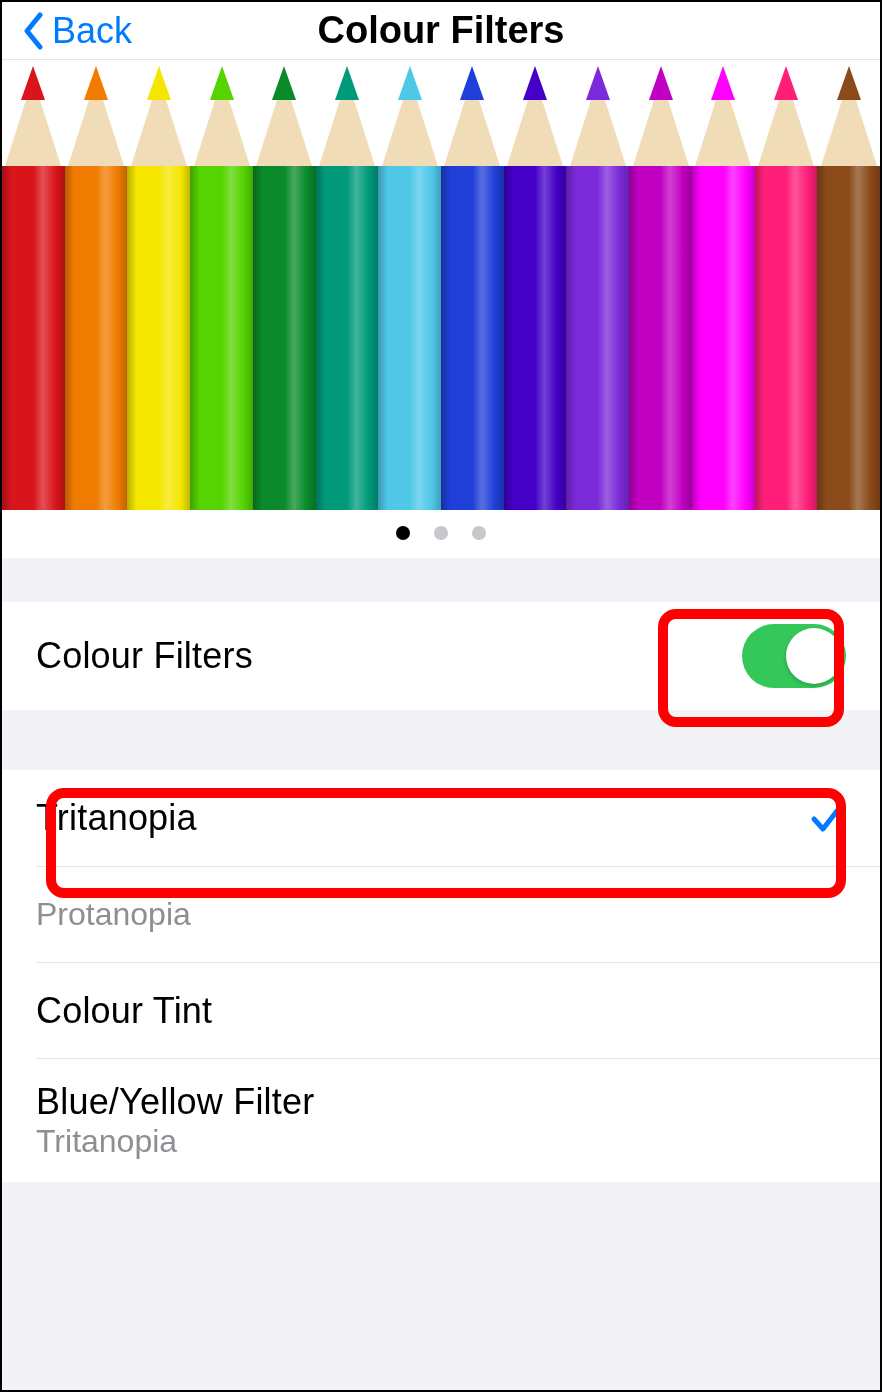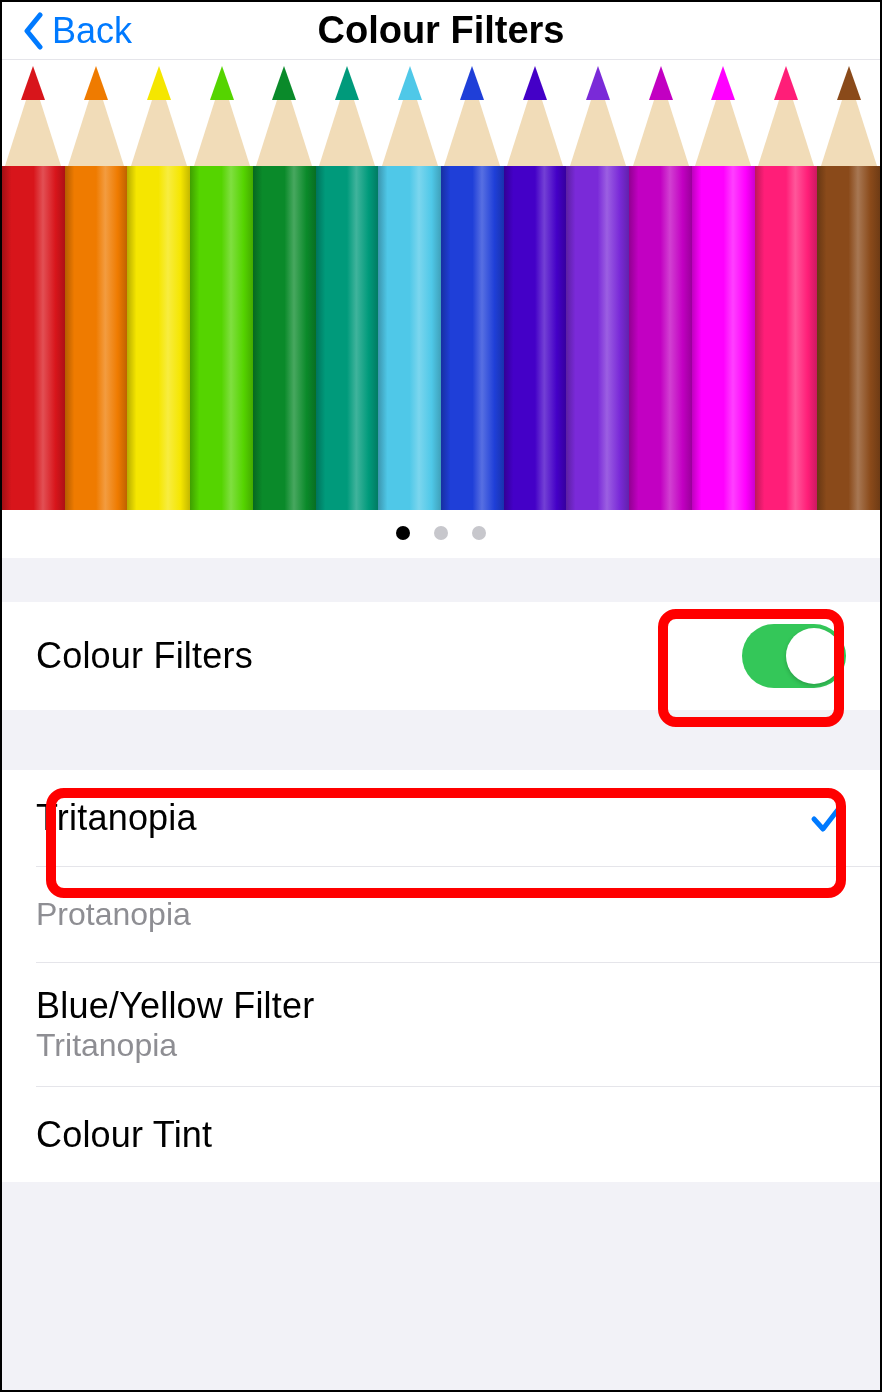--- a/index.html
+++ b/index.html
@@ -280,25 +280,25 @@
         <polyline points="6,20 15,30 32,8"></polyline>
       </svg>
     </div>
     <div class="row">
       <div class="row-main">
         <span class="row-sub">Protanopia</span>
       </div>
     </div>
     <div class="row">
       <div class="row-main">
+        <span class="row-label">Colour Tint</span>
+      </div>
+    </div>
+    <div class="row">
+      <div class="row-main">
         <span class="row-label">Blue/Yellow Filter</span>
         <span class="row-sub">Tritanopia</span>
       </div>
     </div>
-    <div class="row">
-      <div class="row-main">
-        <span class="row-label">Colour Tint</span>
-      </div>
-    </div>
   </div>
 
 <div class="highlight hl-toggle"></div>
 <div class="highlight hl-row"></div>
 
 </body></html>

